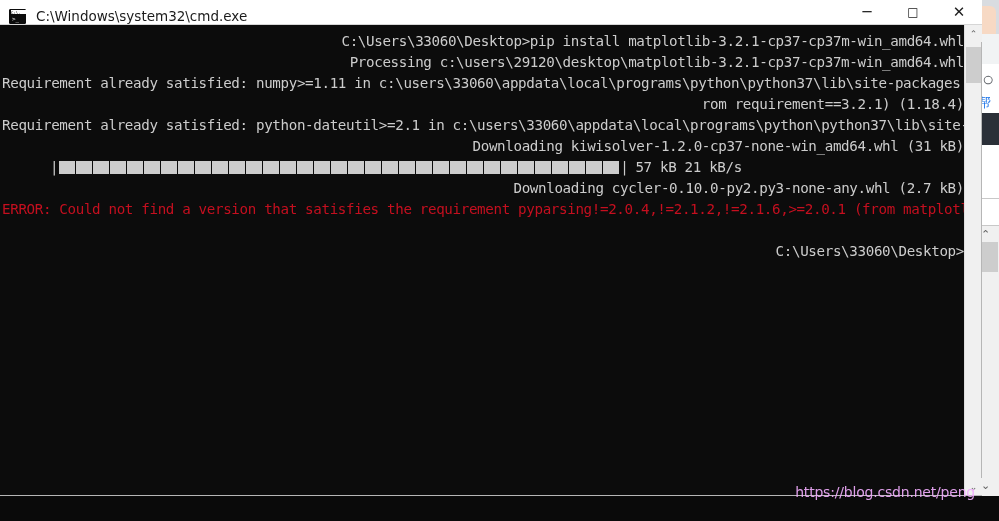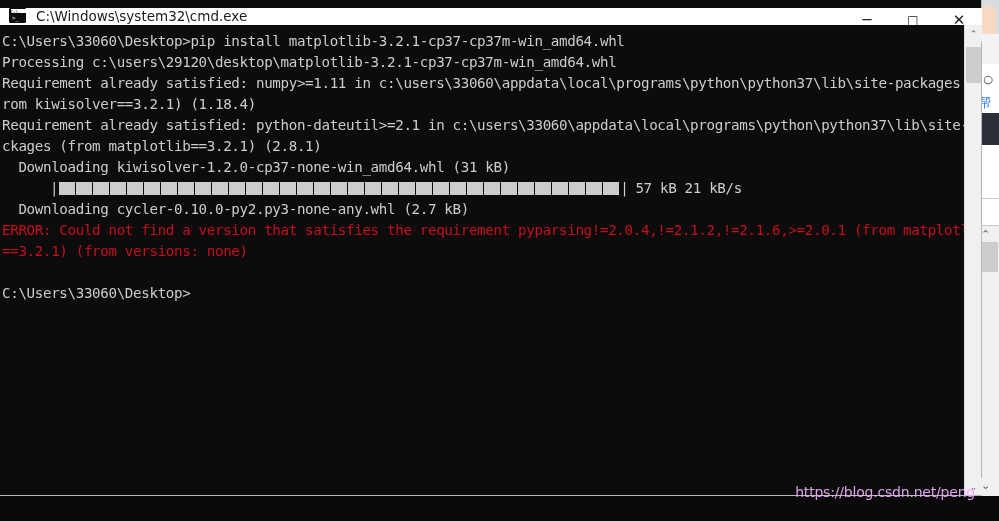--- a/index.html
+++ b/index.html
@@ -103,26 +103,26 @@
     position: absolute;
     left: 0px; top: 0px;
     width: 982px; height: 496px;
     background: #0c0c0c;
     border: 1px solid #b6b6b6;
     border-top: none;
     border-left: none;
   }
 
   .titlebar {
-    position: absolute; left: 0; top: 8px;
+    position: absolute; left: 0; top: 0;
     width: 982px; height: 25px;
     background: #ffffff;
     border-bottom: 1px solid #d6d6d6;
     display: flex;
-    align-items: flex-start;
+    align-items: flex-end;
   }
   .cmd-icon {
     width: 17px; height: 15px;
     margin-left: 9px;
     background: #0c0c0c;
     border: 1px solid #0c0c0c;
     position: relative;
     flex: none;
     border-radius: 1px;
   }
@@ -177,20 +177,21 @@
     padding: 6px 0 0 2px;
   }
   .console-line {
     font-family: "DejaVu Sans Mono", monospace;
     font-size: 14.2px;
     line-height: 21px;
     height: 21px;
     color: #cccccc;
     white-space: pre;
     letter-spacing: -0.35px;
+    text-align: right;
   }
   .console-line.err { color: #c50f1f; }
   .console-line.blank { color: transparent; }
 
   .progress-line {
     height: 21px;
     display: flex;
     align-items: center;
     font-family: "DejaVu Sans Mono", monospace;
     font-size: 14.2px;
@@ -293,28 +294,26 @@
         <div class="win-btn minimize">─</div>
         <div class="win-btn maximize">□</div>
         <div class="win-btn close">✕</div>
       </div>
     </div>
 
     <div class="console" id="console-output">
         <div class="console-line">C:\Users\33060\Desktop&gt;pip install matplotlib-3.2.1-cp37-cp37m-win_amd64.whl</div>
         <div class="console-line">Processing c:\users\29120\desktop\matplotlib-3.2.1-cp37-cp37m-win_amd64.whl</div>
         <div class="console-line">Requirement already satisfied: numpy&gt;=1.11 in c:\users\33060\appdata\local\programs\python\python37\lib\site-packages (f</div>
-        <div class="console-line">rom kiwisolver==3.2.1) (1.18.4)</div>
+        <div class="console-line">rom requirement==3.2.1) (1.18.4)</div>
         <div class="console-line">Requirement already satisfied: python-dateutil&gt;=2.1 in c:\users\33060\appdata\local\programs\python\python37\lib\site-pa</div>
-        <div class="console-line">ckages (from matplotlib==3.2.1) (2.8.1)</div>
         <div class="console-line">  Downloading kiwisolver-1.2.0-cp37-none-win_amd64.whl (31 kB)</div>
         <div class="progress-line"><span class="progress-indent"></span><span class="progress-bar-wrap"><span class="bar-pipe">|</span><span class="bar-blocks"><span class="bar-block" style="background: rgb(204, 204, 204);"></span><span class="bar-block" style="background: rgb(204, 204, 204);"></span><span class="bar-block" style="background: rgb(204, 204, 204);"></span><span class="bar-block" style="background: rgb(204, 204, 204);"></span><span class="bar-block" style="background: rgb(204, 204, 204);"></span><span class="bar-block" style="background: rgb(204, 204, 204);"></span><span class="bar-block" style="background: rgb(204, 204, 204);"></span><span class="bar-block" style="background: rgb(204, 204, 204);"></span><span class="bar-block" style="background: rgb(204, 204, 204);"></span><span class="bar-block" style="background: rgb(204, 204, 204);"></span><span class="bar-block" style="background: rgb(204, 204, 204);"></span><span class="bar-block" style="background: rgb(204, 204, 204);"></span><span class="bar-block" style="background: rgb(204, 204, 204);"></span><span class="bar-block" style="background: rgb(204, 204, 204);"></span><span class="bar-block" style="background: rgb(204, 204, 204);"></span><span class="bar-block" style="background: rgb(204, 204, 204);"></span><span class="bar-block" style="background: rgb(204, 204, 204);"></span><span class="bar-block" style="background: rgb(204, 204, 204);"></span><span class="bar-block" style="background: rgb(204, 204, 204);"></span><span class="bar-block" style="background: rgb(204, 204, 204);"></span><span class="bar-block" style="background: rgb(204, 204, 204);"></span><span class="bar-block" style="background: rgb(204, 204, 204);"></span><span class="bar-block" style="background: rgb(204, 204, 204);"></span><span class="bar-block" style="background: rgb(204, 204, 204);"></span><span class="bar-block" style="background: rgb(204, 204, 204);"></span><span class="bar-block" style="background: rgb(204, 204, 204);"></span><span class="bar-block" style="background: rgb(204, 204, 204);"></span><span class="bar-block" style="background: rgb(204, 204, 204);"></span><span class="bar-block" style="background: rgb(204, 204, 204);"></span><span class="bar-block" style="background: rgb(204, 204, 204);"></span><span class="bar-block" style="background: rgb(204, 204, 204);"></span><span class="bar-block" style="background: rgb(204, 204, 204);"></span><span class="bar-block" style="background: rgb(204, 204, 204);"></span></span><span class="bar-pipe">|</span></span><span class="progress-stats">57 kB 21 kB/s</span></div>
         <div class="console-line">  Downloading cycler-0.10.0-py2.py3-none-any.whl (2.7 kB)</div>
         <div class="console-line err">ERROR: Could not find a version that satisfies the requirement pyparsing!=2.0.4,!=2.1.2,!=2.1.6,&gt;=2.0.1 (from matplotlib</div>
-        <div class="console-line err">==3.2.1) (from versions: none)</div>
         <div class="console-line blank"> </div>
         <div class="console-line">C:\Users\33060\Desktop&gt;</div>
       </div>
 
     <div class="console-scrollbar">
       <div class="sb-arrow">⌃</div>
       <div class="sb-thumb"></div>
       <div class="sb-arrow bottom">⌄</div>
     </div>
   </div>

